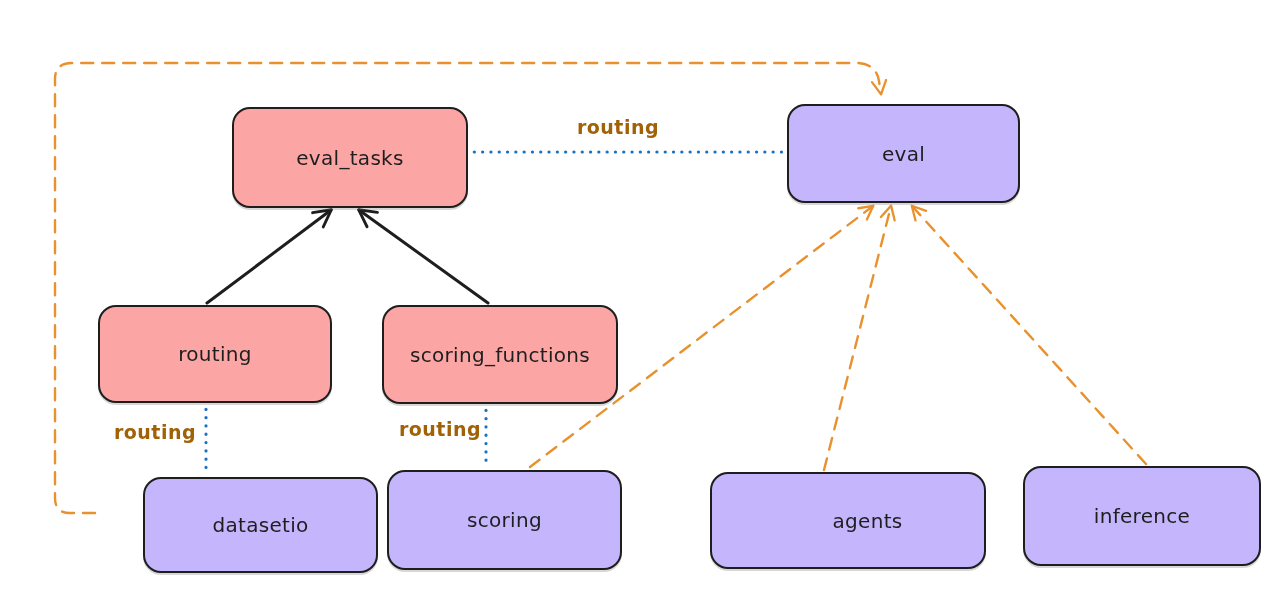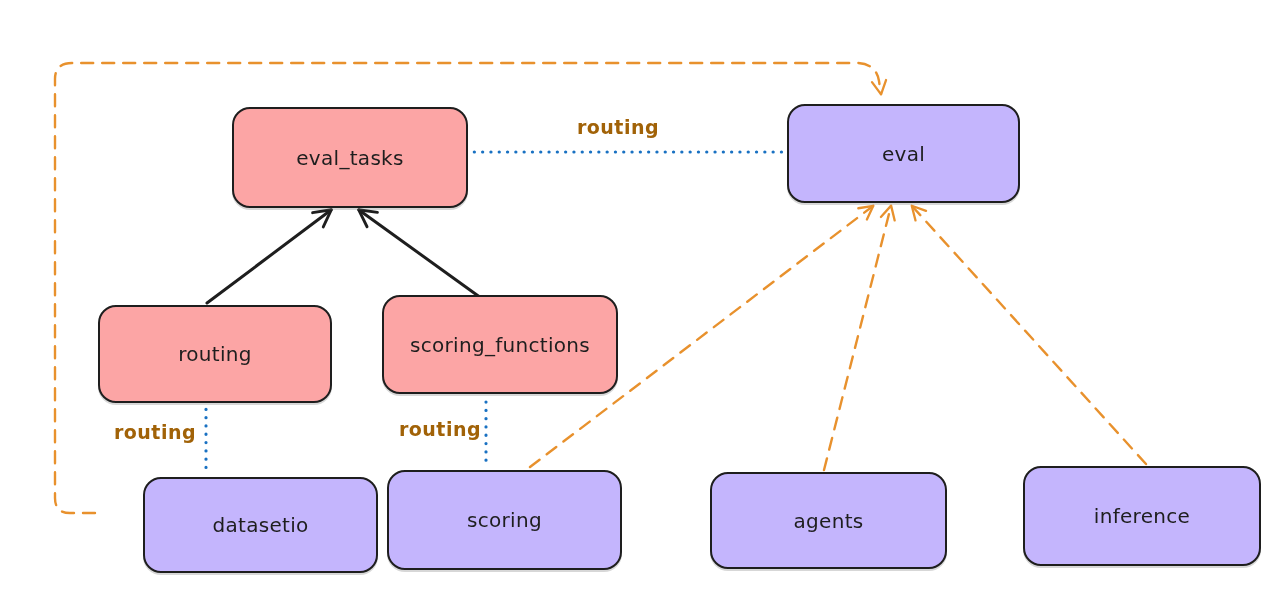--- a/index.html
+++ b/index.html
@@ -80,33 +80,33 @@
   </div>
 
   <div class="node green" style="left:787px; top:104px; width:229px; height:95px;">
     <span>eval</span>
   </div>
 
   <div class="node blue" style="left:98px; top:305px; width:230px; height:94px;">
     <span>routing</span>
   </div>
 
-  <div class="node blue" style="left:382px; top:295px; width:232px; height:95px;">
+  <div class="node blue" style="left:382px; top:305px; width:232px; height:95px;">
     <span>scoring_functions</span>
   </div>
 
   <div class="node green" style="left:95px; top:477px; width:231px; height:92px;margin-left:48px;">
     <span>datasetio</span>
   </div>
 
   <div class="node green" style="left:387px; top:470px; width:231px; height:96px;justify-content:center;">
     <span>scoring</span>
   </div>
 
-  <div class="node green" style="left:710px; top:472px; width:233px; height:93px;">
+  <div class="node green" style="left:710px; top:472px; width:233px; height:93px;padding-left:39px;">
     <span>agents</span>
   </div>
 
   <div class="node green" style="left:1023px; top:466px; width:234px; height:96px;">
     <span>inference</span>
   </div>
 
   <div class="routing-label" style="left:553px; top:116px;">routing</div>
   <div class="routing-label" style="left:90px; top:421px;">routing</div>
   <div class="routing-label" style="left:375px; top:418px;">routing</div>

